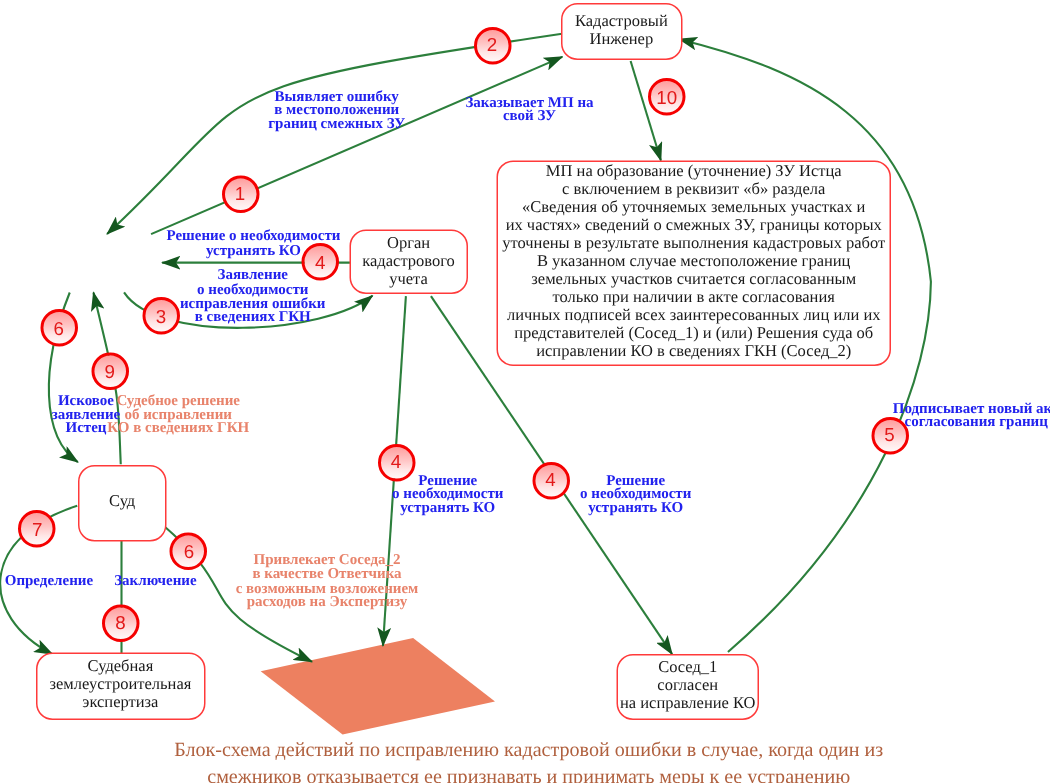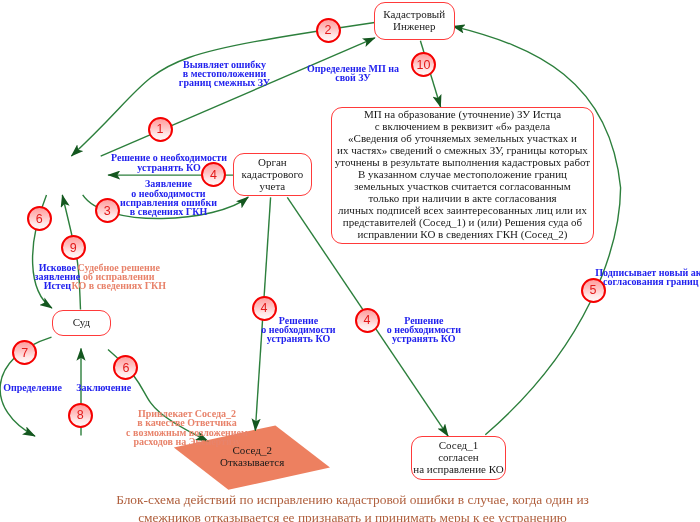--- a/index.html
+++ b/index.html
@@ -48,59 +48,60 @@
         <path d="M 270.6,197.4 L 255.3,430.6" fill="none" stroke="#2c7f3c" stroke-width="1.4" marker-end="url(#ah)"></path>
         <path d="M 287.3,197.4 L 448.1,436.1" fill="none" stroke="#2c7f3c" stroke-width="1.4" marker-end="url(#ah)"></path>
       </g>
   </svg>
 
   <div class="node" style="left: 233.1px; top: 152.8px; width: 78.6px; height: 43.5px;">Орган
 кадастрового
 учета</div>
   <div class="node" style="left: 373.9px; top: 1.6px; width: 80.7px; height: 38.8px;">Кадастровый
 Инженер</div>
-  <div class="node" style="left: 52.3px; top: 309.9px; width: 58.3px; height: 26px;">Суд</div>
+  <div class="node" style="left: 52.3px; top: 309.9px; width: 58.3px; height: 51px;">Суд</div>
+  <div class="node" style="left: 23.6px; top: 435px; width: 113.4px; height: 44.6px;">Судебная
+землеустроительная
+экспертиза</div>
   <div class="node" style="left: 411px; top: 435.7px; width: 95px; height: 44px;">Сосед_1
 согласен
 на исправление КО</div>
   <div class="node note" style="left: 330.8px; top: 106.5px; width: 263.4px; height: 137.4px;">МП на образование (уточнение) ЗУ Истца
 с включением в реквизит «б» раздела
 «Сведения об уточняемых земельных участках и
 их частях» сведений о смежных ЗУ, границы которых
 уточнены в результате выполнения кадастровых работ
 В указанном случае местоположение границ
 земельных участков считается согласованным
 только при наличии в акте согласования
 личных подписей всех заинтересованных лиц или их
 представителей (Сосед_1) и (или) Решения суда об
 исправлении КО в сведениях ГКН (Сосед_2)</div>
 
-  <div class="node plabel" style="left: 192.2px; top: 440.5px;">Сосед_2
-Отказывается</div>
 
   <div class="lbl" style="left: 74.5px; top: 59.5px;">Выявляет ошибку
 в местоположении
 границ смежных ЗУ</div>
-  <div class="lbl" style="left: 203px; top: 63.8px;">Определение МП на
+  <div class="lbl" style="left: 203px; top: 63.8px;">Заказывает МП на
 свой ЗУ</div>
   <div class="lbl" style="left: 19px; top: 153.3px;">Решение о необходимости
 устранять КО</div>
   <div class="lbl" style="left: 18.5px; top: 179.3px;">Заявление
 о необходимости
 исправления ошибки
 в сведениях ГКН</div>
   <div class="lbl" style="left: -92.7px; top: 262.8px;">Исковое
 заявление
 Истец</div>
   <div class="lbl or" style="left: -31.2px; top: 262.8px;">Судебное решение
 об исправлении
 КО в сведениях ГКН</div>
   <div class="lbl" style="left: -117.4px; top: 383.2px;">Определение</div>
   <div class="lbl" style="left: -46.4px; top: 383.2px;">Заключение</div>
-  <div class="lbl or" style="left: 37px; top: 369px; margin-top: 40px;">Привлекает Соседа_2
+  <div class="lbl or" style="left: 68px; top: 369px;">Привлекает Соседа_2
 в качестве Ответчика
 с возможным возложением
 расходов на Экспертизу</div>
   <div class="lbl" style="left: 148.5px; top: 315.5px;">Решение
 о необходимости
 устранять КО</div>
   <div class="lbl" style="left: 273.8px; top: 315.5px;">Решение
 о необходимости
 устранять КО</div>
   <div class="lbl" style="left: 500.8px; top: 267.8px;">Подписывает новый акт
@@ -111,17 +112,17 @@
   <div class="circ" style="left: 94.85px; top: 198.05px;">3</div>
   <div class="circ" style="left: 201.05px; top: 162.2px;">4</div>
   <div class="circ" style="left: 251.55px; top: 295.85px;">4</div>
   <div class="circ" style="left: 354.5px; top: 307.5px;">4</div>
   <div class="circ" style="left: 580.5px; top: 277.5px;">5</div>
   <div class="circ" style="left: 26.7px; top: 206px;">6</div>
   <div class="circ" style="left: 113.45px; top: 355px;">6</div>
   <div class="circ" style="left: 12.35px; top: 340.35px;">7</div>
   <div class="circ" style="left: 67.75px; top: 402.65px;">8</div>
   <div class="circ" style="left: 60.7px; top: 235.45px;">9</div>
-  <div class="circ" style="left: 411px; top: 52.3px; text-align: right;">10</div>
+  <div class="circ" style="left: 432px; top: 52.3px; text-align: right;">10</div>
 
   <div id="caption" style="top: 491px; left: 2.5px;">Блок-схема действий по исправлению кадастровой ошибки в случае, когда один из
 смежников отказывается ее признавать и принимать меры к ее устранению</div>
 </div>
 
 </body></html>

